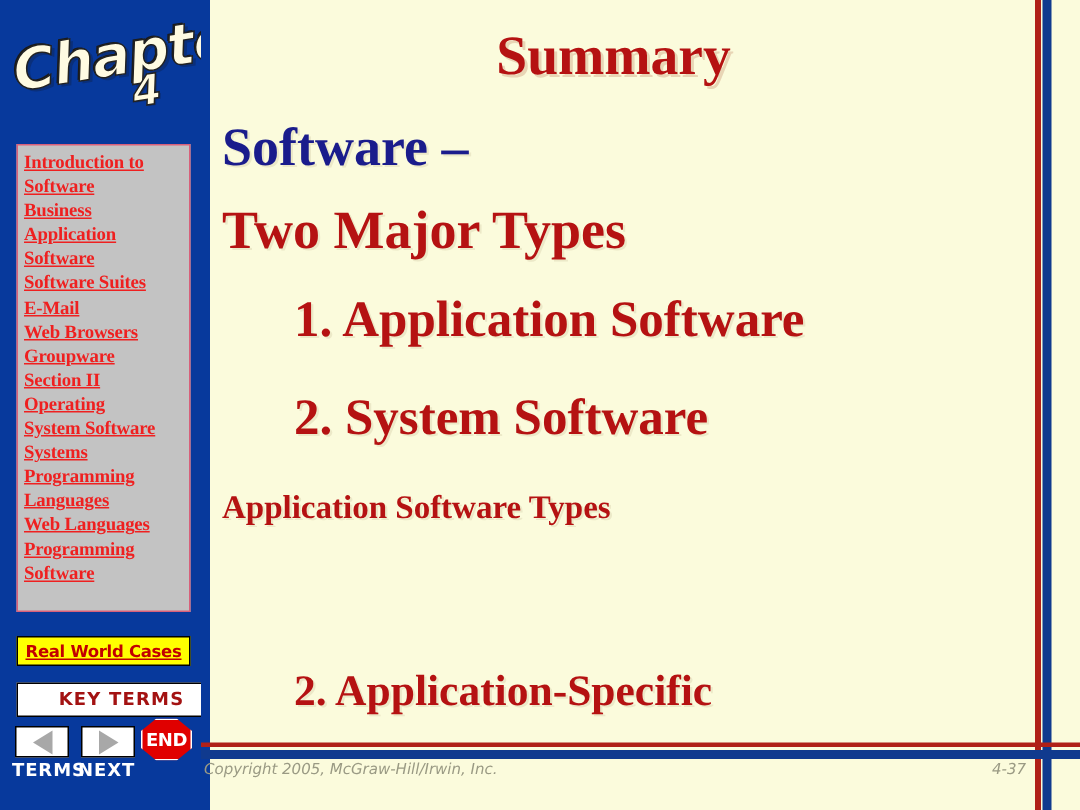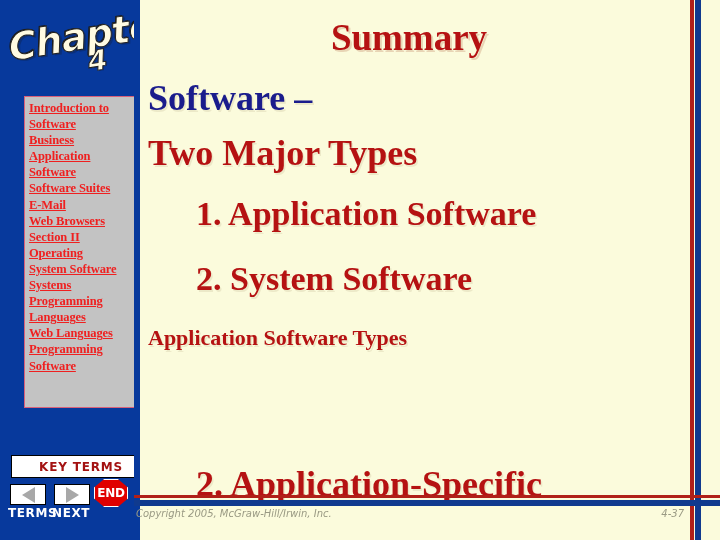--- a/index.html
+++ b/index.html
@@ -65,21 +65,21 @@
     font-size: 28px;
     color: #fffbe2;
     transform: rotate(-9deg);
     -webkit-text-stroke: 1px #222;
     text-shadow: 1px 1px 0 #0a2f7a;
   }
 
   
   #navbox {
     position: absolute;
-    left: 24px;
+    left: 11px;
     top: 96px;
     width: 116px;
     height: 312px;
     background: #c3c3c3;
     border: 1px solid #d9607a;
     box-sizing: border-box;
     padding: 3px 2px 0 4px;
     overflow: hidden;
   }
   .navlink {
@@ -256,21 +256,21 @@
   }
   .navy { color: #1a1c8c; }
   .red  { color: #b51212; }
 
   #l1 { left: 14px;  top: 80px;  font-size: 36px; }
   #l2 { left: 14px;  top: 135px; font-size: 36px; }
   #l3 { left: 62px;  top: 197px; font-size: 34px; }
   #l4 { left: 62px;  top: 262px; font-size: 34px; }
   #l5 { left: 14px;  top: 327px; font-size: 22px; }
   #l6 { left: 62px;  top: 387px; font-size: 34px; }
-  #l7 { left: 62px;  top: 447px; font-size: 36px; margin-top: 19px; }
+  #l7 { left: 62px;  top: 447px; font-size: 29px; }
 
   
   #frule-red {
     position: absolute;
     left: 0;
     top: 495px;
     width: 586px;
     height: 3px;
     background: #b02018;
   }
@@ -318,31 +318,35 @@
 
     <div id="navbox">
       <a class="navlink">Introduction to</a>
       <a class="navlink">Software</a>
       <a class="navlink">Business</a>
       <a class="navlink">Application</a>
       <a class="navlink">Software</a>
       <a class="navlink">Software Suites</a>
       <a class="navlink">E-Mail</a>
       <a class="navlink">Web Browsers</a>
+      <a class="navlink">Groupware</a>
       <a class="navlink">Section II</a>
       <a class="navlink">Operating</a>
       <a class="navlink">System Software</a>
       <a class="navlink">Systems</a>
       <a class="navlink">Programming</a>
       <a class="navlink">Languages</a>
       <a class="navlink">Web Languages</a>
       <a class="navlink">Programming</a>
       <a class="navlink">Software</a>
     </div>
 
+    <div id="rwc">
+      <span>Real World Cases</span>
+    </div>
 
     <div id="keyterms">
       <span>KEY TERMS</span>
     </div>
 
     <div class="navbtn" id="backbtn">
       <div class="tri tri-left"></div>
     </div>
     <div class="navbtn" id="nextbtn">
       <div class="tri tri-right"></div>

